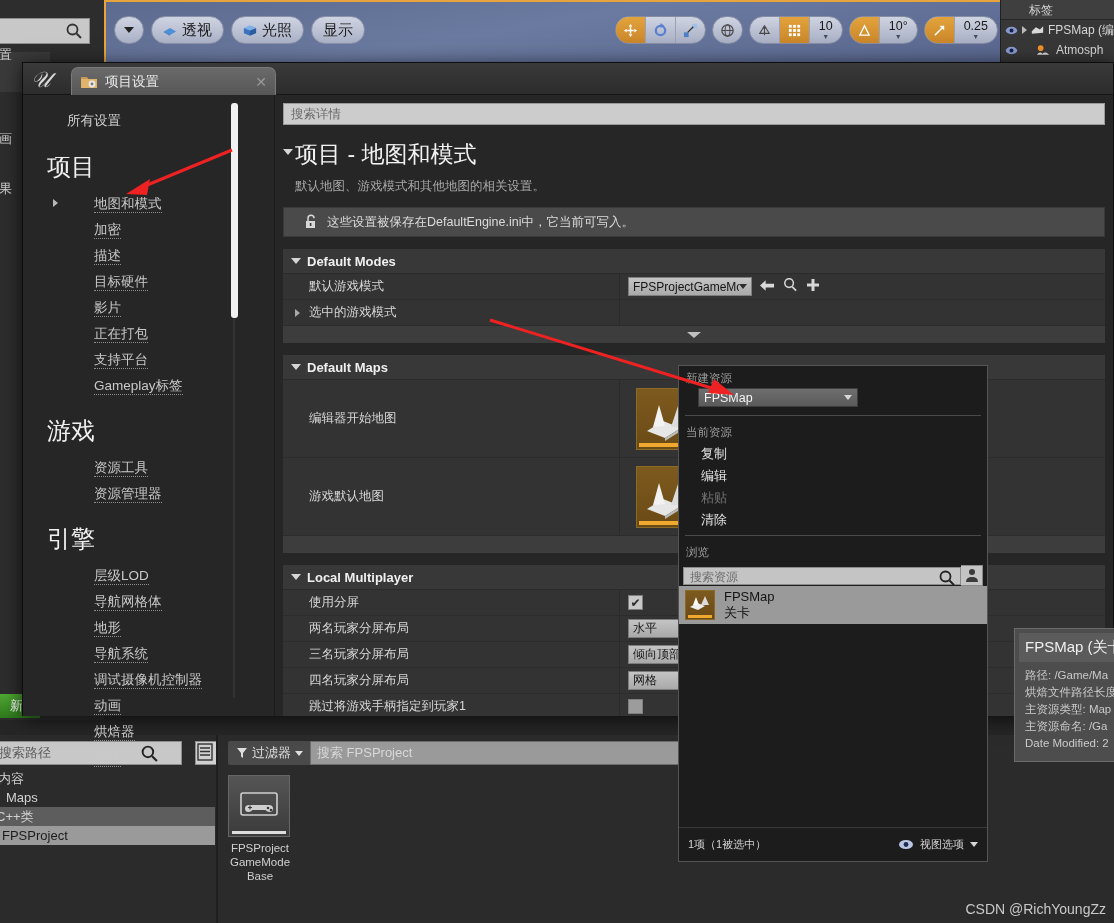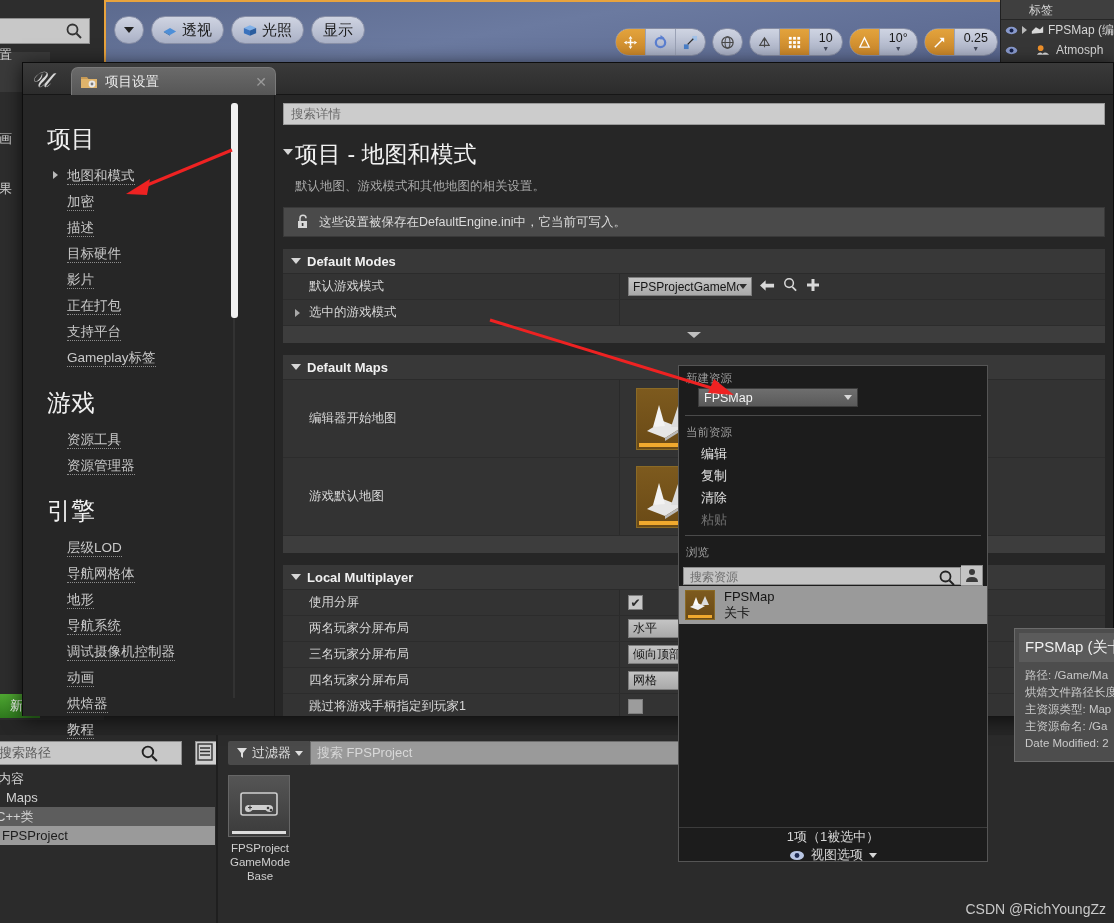--- a/index.html
+++ b/index.html
@@ -29,21 +29,21 @@
   .vp-btn {
     height: 28px; border-radius: 14px; padding: 0 11px;
     background: linear-gradient(#cfd4e2,#aab1c6);
     border: 1px solid #8a91a8;
     display: flex; align-items: center; gap: 5px;
     font-size: 15px; color: #1a1a1a; white-space: nowrap;
   }
   .vp-btn.round { width: 30px; padding: 0; justify-content: center; }
   .ico-cube { width: 14px; height: 13px; display:inline-block; }
 
-  .snap-toolbar { position: absolute; right: 18px; top: 14px; display: flex; gap: 6px; align-items: center; margin-top: 12px; }
+  .snap-toolbar { position: absolute; right: 18px; top: 14px; display: flex; gap: 6px; align-items: center; }
   .snap-group {
     display: flex; align-items: center; height: 28px; border-radius: 14px;
     background: linear-gradient(#cfd4e2,#a8afc4); border: 1px solid #868da4;
     overflow: hidden;
   }
   .snap-cell {
     height: 100%; min-width: 26px; padding: 0 7px;
     display: flex; align-items: center; justify-content: center;
     font-size: 12.5px; color: #1a1a1a; border-right: 1px solid #9aa1b5;
     position: relative;
@@ -139,40 +139,40 @@
 
   
   .ps-side { width: 252px; background: #262626; position: relative; flex: 0 0 252px;
     border-right: 1px solid #1b1b1b; padding-top: 12px; }
   .sd-top { font-size: 13.5px; color: #cfcfcf; padding: 5px 0 5px 44px; }
   .sd-head { font-size: 24px; color: #f0f0f0; padding: 16px 0 8px 24px; font-weight: normal; }
   .sd-item {
     font-size: 13.5px; color: #c9c9c9; padding: 4px 0 4px 44px; position: relative;
     white-space: nowrap;
   }
-  .sd-item .lbl { border-bottom: 1px dotted #8e8e8e; padding-bottom: 1px; }
+  .sd-item .lbl { border-bottom: 1px dotted #8e8e8e; padding-bottom: 1px; margin-left: 27px; }
   .sd-item .arrow { position: absolute; left: 30px; top: 8px;
     border-left: 5px solid #b9b9b9; border-top: 4px solid transparent; border-bottom: 4px solid transparent; }
   .sd-scroll { position: absolute; left: 208px; top: 8px; width: 7px; height: 215px;
     background: #f1f1f1; border-radius: 3px; }
   .sd-track { position: absolute; left: 210px; top: 8px; width: 2px; height: 595px; background: #323232; }
 
   
   .ps-main { flex: 1; background: #262626; position: relative; overflow: hidden; }
   .detail-search {
     margin: 8px 8px 0 8px; height: 22px; background: #cccccc; border: 1px solid #9a9a9a;
     font-size: 12.5px; color: #6a6a6a; line-height: 20px; padding-left: 7px;
   }
   .pg-title { font-size: 23px; color: #f2f2f2; padding: 14px 0 0 20px; position: relative; }
   .pg-title .tri { position: absolute; left: 8px; top: 24px;
     border-top: 6px solid #d6d6d6; border-left: 5px solid transparent; border-right: 5px solid transparent; }
   .pg-sub { font-size: 12.5px; color: #a8a8a8; padding: 8px 0 0 20px; }
   .ini-bar {
     margin: 12px 8px 0 8px; height: 30px; background: #4a4a4a; border: 1px solid #393939;
-    display: flex; align-items: center; gap: 9px; padding-left: 12px;
+    display: flex; align-items: center; gap: 9px; padding-left: 20px;
     font-size: 12.5px; color: #dcdcdc;
   }
 
   .sect { margin: 12px 8px 0 8px; }
   .sect-hd {
     height: 25px; background: #383838; display: flex; align-items: center; gap: 6px;
     padding-left: 8px; font-size: 13px; color: #f0f0f0; font-weight: bold;
     border-bottom: 1px solid #2b2b2b;
   }
   .sect-hd .tri { border-top: 6px solid #d6d6d6; border-left: 5px solid transparent; border-right: 5px solid transparent; }
@@ -226,21 +226,21 @@
   .pk-search .mag { position: absolute; right: 4px; top: 1px; }
   .pk-userbtn { width: 22px; height: 21px; background: #c4c4c4; border: 1px solid #8b8b8b;
     border-left: none; display: flex; align-items: center; justify-content: center; }
   .pk-result { height: 38px; background: #9a9a9a; display: flex; align-items: center; gap: 9px; padding-left: 6px; }
   .pk-res-thumb { width: 30px; height: 30px; background: linear-gradient(#7d5a1e,#6a4a16);
     border: 1px solid #8a6a26; position: relative; flex: 0 0 30px; }
   .pk-res-thumb:after { content:""; position:absolute; left:2px; right:2px; bottom:1px; height:3px; background:#f0a92e; }
   .pk-res-txt { font-size: 13px; color: #141414; line-height: 16px; }
   .pk-list { flex: 1; background: #1c1c1c; }
   .pk-foot { height: 34px; border-top: 1px solid #3c3c3c; display: flex; align-items: center;
-    justify-content: space-between; padding: 0 9px; font-size: 13px; color: #d6d6d6; flex-direction: column; }
+    justify-content: space-between; padding: 0 9px; font-size: 11px; color: #d6d6d6; }
   .pk-foot .vo { display: flex; align-items: center; gap: 6px; }
 
   .pk-combohead {
     position: absolute; left: 698px; top: 388px; width: 160px; height: 19px; z-index: 41;
     background: linear-gradient(#6e6e6e,#5a5a5a); border: 1px solid #3d3d3d;
     display: flex; align-items: center; justify-content: space-between; padding: 0 5px;
     font-size: 12.5px; color: #f4f4f4;
   }
   .pk-combohead .dn { border-top: 5px solid #d8d8d8; border-left: 4px solid transparent; border-right: 4px solid transparent; }
 
@@ -513,20 +513,23 @@
           </svg>
         </span>
         <span class="ps-tab-label">项目设置</span>
         <span class="ps-tab-close">✕</span>
       </div>
     </div>
 
     <div class="ps-body">
 
       <div class="ps-side">
+        <div class="sd-top">
+          <span class="lbl">所有设置</span>
+        </div>
 
         <div class="sd-head">项目</div>
         <div class="sd-item">
           <span class="arrow"></span>
           <span class="lbl">地图和模式</span>
         </div>
         <div class="sd-item">
           <span class="lbl">加密</span>
         </div>
         <div class="sd-item">
@@ -740,30 +743,30 @@
       <svg class="lvl-ico" viewBox="0 0 18 13">
         <polygon points="1,8 6,3 11,6 16,2 16,10 1,11" fill="#dedede"></polygon>
         <rect x="1" y="11" width="15" height="1.6" fill="#e8a33d"></rect>
       </svg>
       <span>关卡</span>
     </div>
     <div class="pk-sep"></div>
 
     <div class="pk-sec">当前资源</div>
     <div class="pk-item">
+      <span>复制</span>
+    </div>
+    <div class="pk-item">
       <span>编辑</span>
     </div>
-    <div class="pk-item">
-      <span>复制</span>
+    <div class="pk-item dim">
+      <span>粘贴</span>
     </div>
     <div class="pk-item">
       <span>清除</span>
-    </div>
-    <div class="pk-item dim">
-      <span>粘贴</span>
     </div>
     <div class="pk-sep"></div>
 
     <div class="pk-sec">浏览</div>
     <div class="pk-searchrow">
       <div class="pk-search">
         <span>搜索资源</span>
         <svg class="mag" width="18" height="18" viewBox="0 0 18 18">
           <circle cx="7.5" cy="7.5" r="5" fill="none" stroke="#222" stroke-width="1.8"></circle>
           <path d="M11.5 11.5 L16 16" stroke="#222" stroke-width="2"></path>

